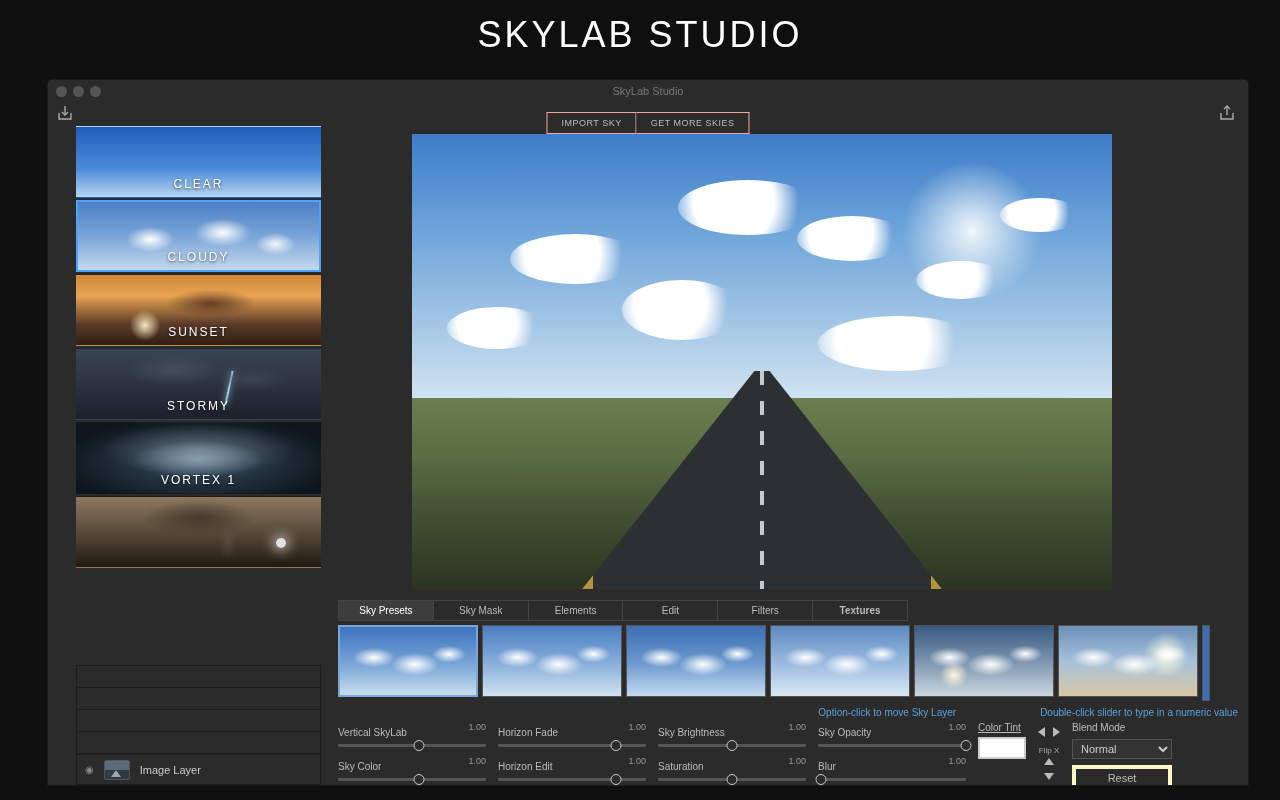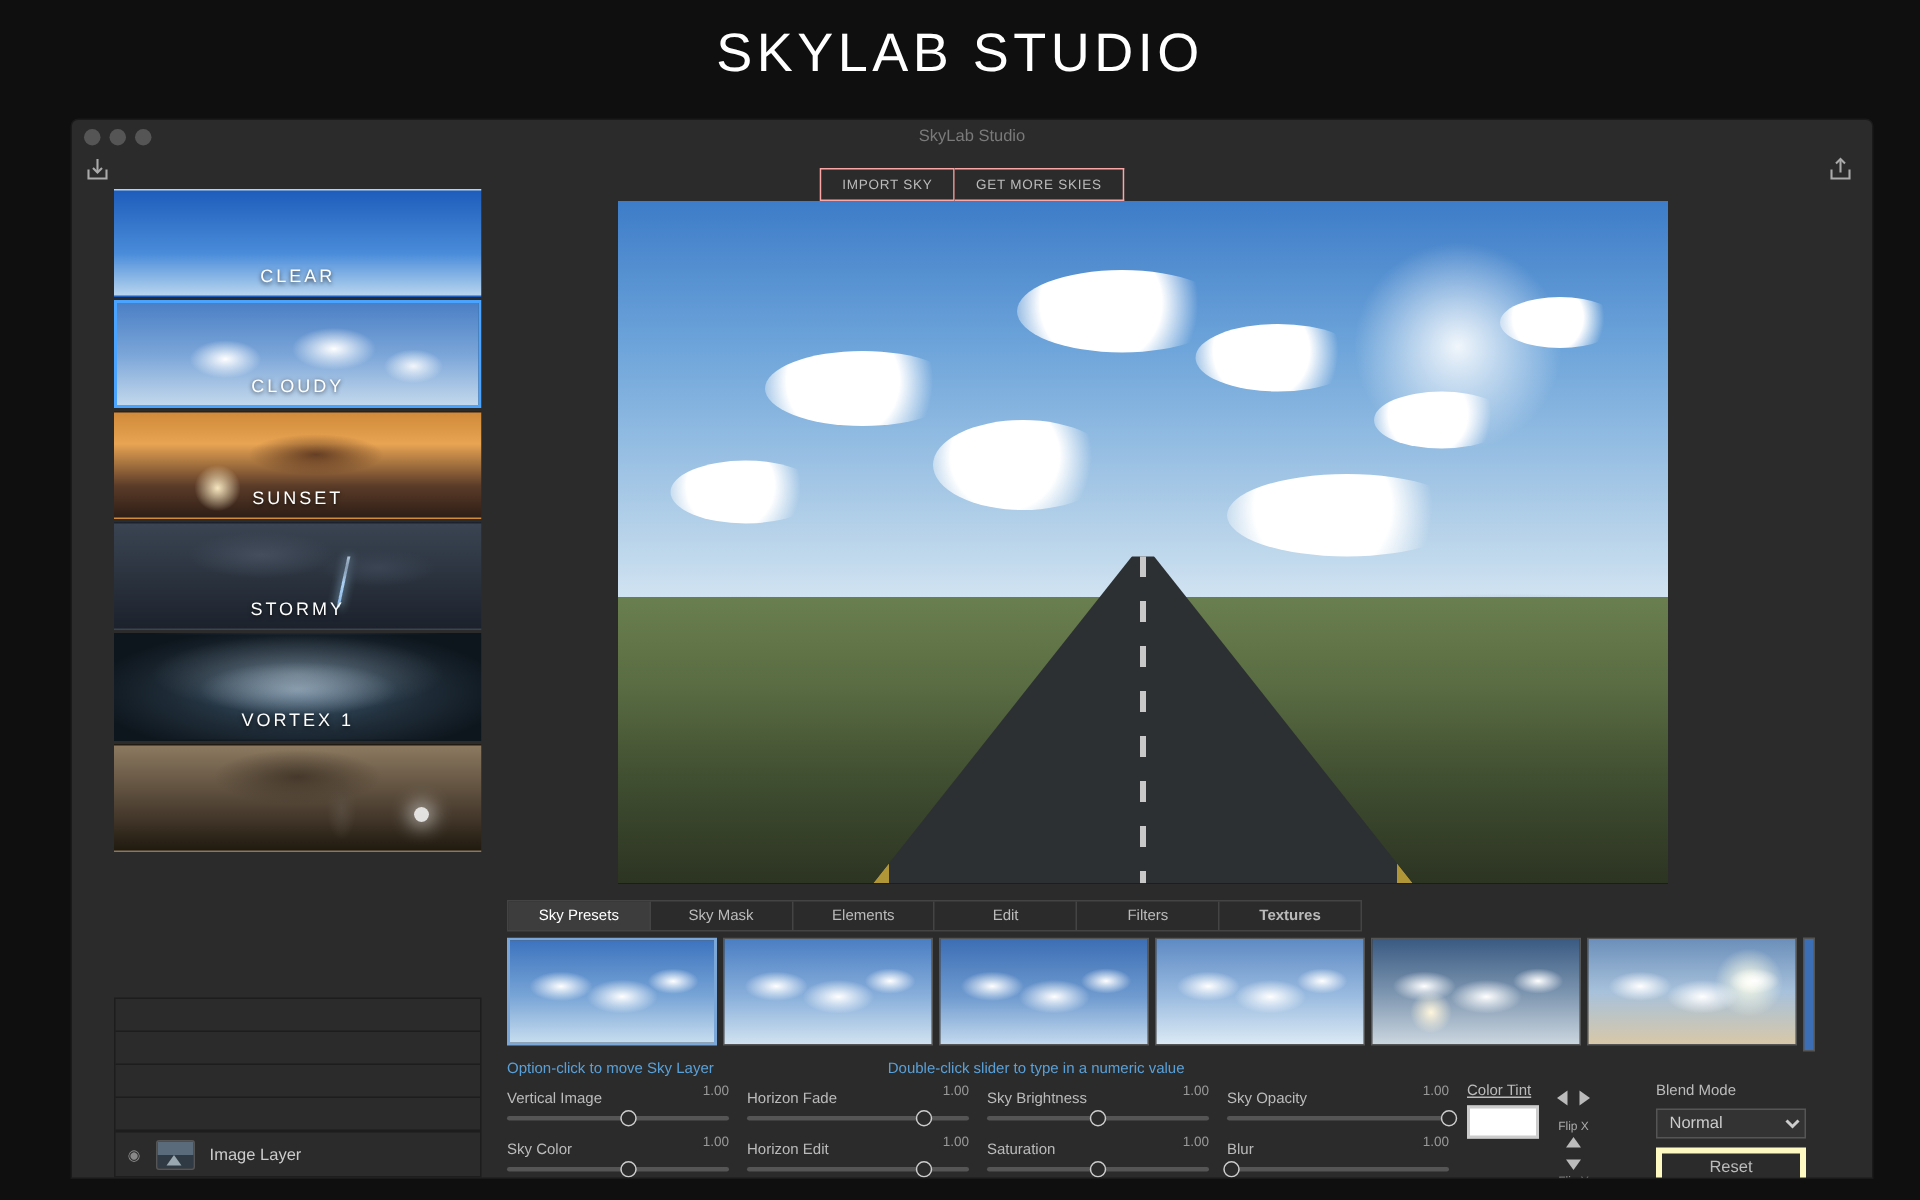--- a/index.html
+++ b/index.html
@@ -104,36 +104,36 @@
      radial-gradient(ellipse 24px 12px at 80% 40%, #fff, rgba(255,255,255,0) 70%);}
   .preset.v2 .p-sky{background:linear-gradient(#4a7ec3,#8ab0db 55%,#d1e2f0);}
   .preset.v3 .p-sky{background:linear-gradient(#3c6eb5,#6f9bcf 55%,#c3d9ee);}
   .preset.v4 .p-sky{background:linear-gradient(#5e8ac4,#9bbce0 55%,#dbe9f4);}
   .preset.v5 .p-sky{background:linear-gradient(#3a5a82,#7a93ae 50%,#cbd6df);}
   .preset.v5 .p-sky::before{content:"";position:absolute;left:18%;bottom:10%;width:28px;height:28px;background:radial-gradient(circle,#fff6dc,rgba(255,240,200,0) 70%);}
   .preset.v6 .p-sky{background:linear-gradient(#6b8fba,#a7c1db 50%,#d8c8a8);}
   .preset.v6 .p-sky::before{content:"";position:absolute;right:6%;top:8%;width:46px;height:46px;background:radial-gradient(circle,rgba(255,255,230,.95),rgba(255,255,200,0) 70%);}
   .strip-edge{flex:0 0 8px;background:#3c6eb5;border:1px solid #555;}
 
-  .hints { display:flex; gap:116px; margin-top:6px; font-size:10px; color:#5aa0d8;}
+  .hints { display:flex; gap:84px; margin-top:6px; font-size:10px; color:#5aa0d8;justify-content:flex-end;}
   .controls { display:flex; gap:12px; margin-top:4px; align-items:flex-start;}
   .slider-grid { display:grid; grid-template-columns:repeat(4, 148px); grid-auto-rows:30px; column-gap:12px; row-gap:4px; flex:0 0 auto;}
   .slider-cell { position:relative; }
   .s-label { font-size:10px; color:#bbb; }
   .s-val { position:absolute; right:0; top:0; font-size:9px; color:#999;}
   .s-track { position:absolute; left:0; right:0; bottom:5px; height:3px; background:#555; border-radius:2px;}
   .s-thumb { position:absolute; bottom:1px; width:11px; height:11px; border:1.5px solid #ccc; border-radius:50%; background:#2b2b2b; transform:translateX(-50%);}
   .swatch-cell { display:flex; flex-direction:column; gap:4px; font-size:10px; color:#bbb;text-decoration:underline;}
   .swatch { width:48px; height:22px; border:2px solid #ccc; background:#fff; cursor:pointer;}
   .flip-col { display:flex; flex-direction:column; align-items:center; gap:6px; font-size:8px; color:#aaa; padding-top:2px;}
   .flip-ic { width:22px; height:16px; position:relative;}
   .flip-ic::before,.flip-ic::after{content:"";position:absolute;top:50%;width:0;height:0;border-top:5px solid transparent;border-bottom:5px solid transparent;transform:translateY(-50%);}
   .fx::before{left:0;border-right:7px solid #bbb;} .fx::after{right:0;border-left:7px solid #bbb;}
   .fy{transform:rotate(90deg);} .fy::before{left:0;border-right:7px solid #bbb;} .fy::after{right:0;border-left:7px solid #bbb;}
-  .right-col { display:flex; flex-direction:column; gap:6px; font-size:10px; color:#bbb; width:110px;margin-left:32px;}
+  .right-col { display:flex; flex-direction:column; gap:6px; font-size:10px; color:#bbb; width:110px;}
   .select { background:#333; border:1px solid #555; color:#ccc; font-size:11px; padding:2px 4px; width:100px;}
   .reset-btn { background:#2b2b2b; border:4px solid #fef9c3; color:#bbb; font-size:11px; padding:3px 0; width:100px; cursor:pointer;}
   svg { display:block; }
 </style>
 </head>
 <body>
 
 <div class="page-title">SKYLAB STUDIO</div>
 
 <div class="app-window">
@@ -257,21 +257,21 @@
 
       <div class="hints">
         <span>Option-click to move Sky Layer</span>
         <span>Double-click slider to type in a numeric value</span>
       </div>
 
       <div class="controls">
         <div class="slider-grid">
 
           <div class="slider-cell">
-            <span class="s-label">Vertical Image</span>
+            <span class="s-label">Vertical SkyLab</span>
             <span class="s-val">1.00</span>
             <div class="s-track"></div><div class="s-thumb" style="left:55%"></div>
           </div>
           <div class="slider-cell">
             <span class="s-label">Horizon Fade</span>
             <span class="s-val">1.00</span>
             <div class="s-track"></div><div class="s-thumb" style="left:80%"></div>
           </div>
           <div class="slider-cell">
             <span class="s-label">Sky Brightness</span>

